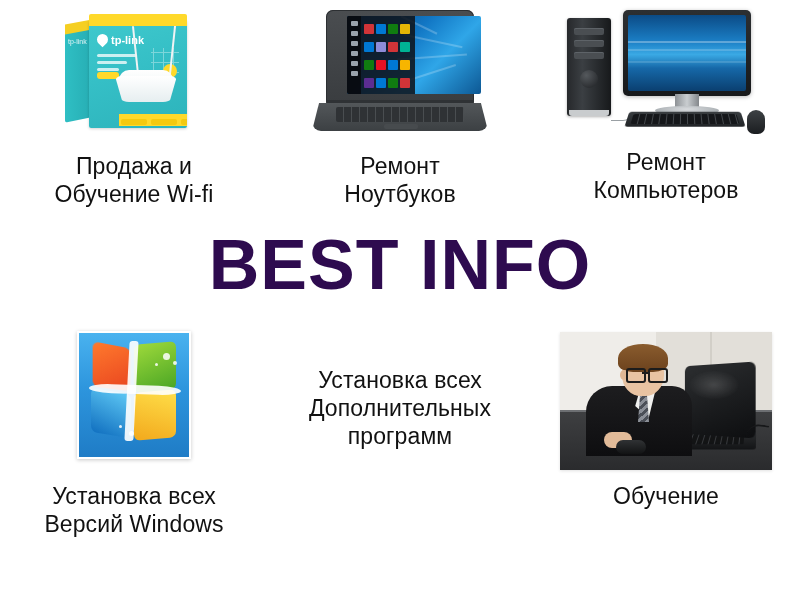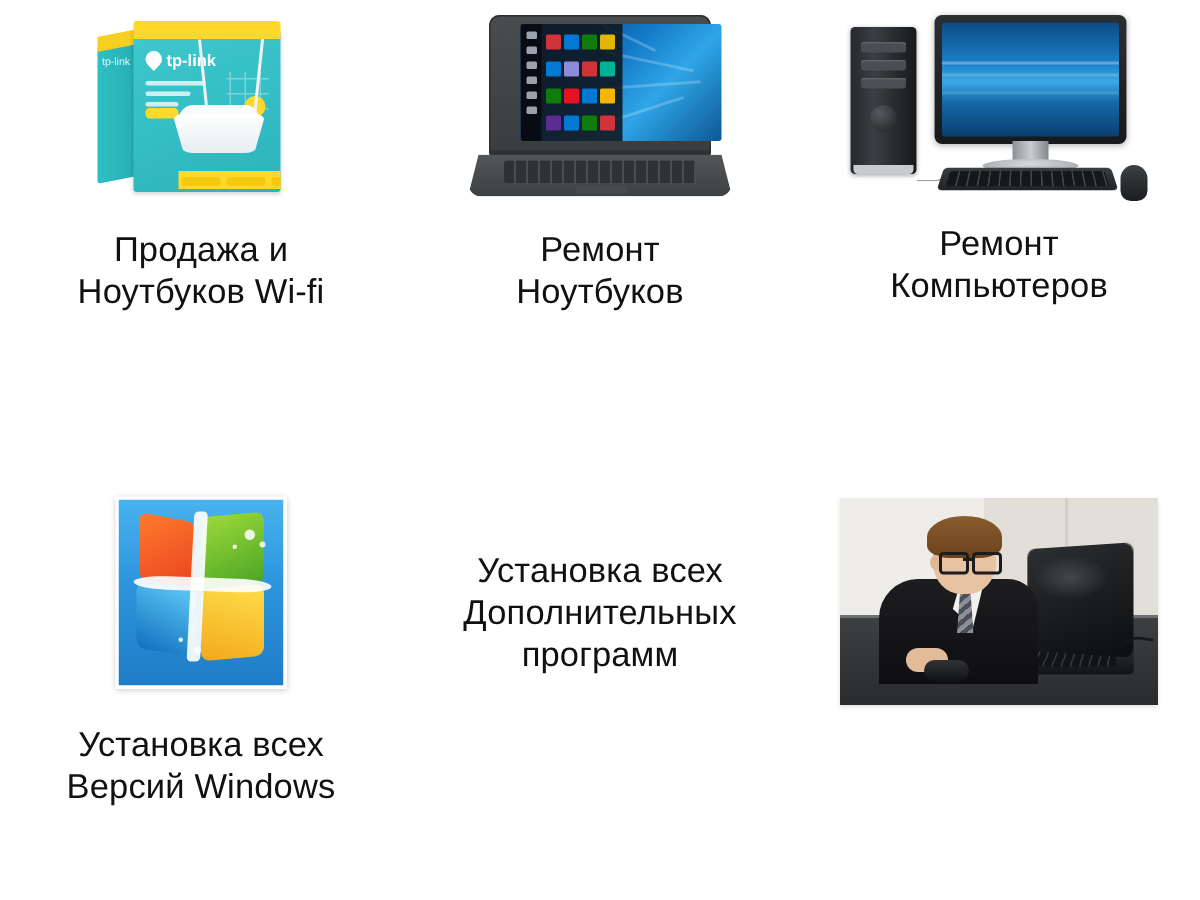--- a/index.html
+++ b/index.html
@@ -278,21 +278,21 @@
           <div class="rb-ant a2"></div>
           <div class="rb-routertop"></div>
           <div class="rb-router"></div>
           <div class="rb-bottom"><b></b><b></b><b></b></div>
         </div>
         <div class="rb-top"></div>
         <div class="rb-sidelogo">tp-link</div>
       </div>
     </div>
     <div class="caption" style="margin-top:18px;">Продажа и
-Ноутбуков Wi-fi</div>
+Обучение Wi-fi</div>
   </div>
 
   <div class="cell" style="left:268px;top:8px;width:264px;">
     <div class="thumb" style="height:126px;">
       <div class="laptop">
         <div class="lt-lid">
           <div class="lt-screen">
             <div class="ray" style="left:52px;top:8px;width:40px;height:2px;transform:rotate(26deg)"></div>
             <div class="ray" style="left:56px;top:24px;width:60px;height:2px;transform:rotate(12deg)"></div>
             <div class="ray" style="left:50px;top:40px;width:70px;height:2px;transform:rotate(-4deg)"></div>
@@ -349,20 +349,21 @@
         <div class="pc-kb">
             <i></i>
           </div>
         <div class="pc-mouse"></div>
       </div>
     </div>
     <div class="caption" style="margin-top:14px;">Ремонт
 Компьютеров</div>
   </div>
 
+  <div class="headline" style="color:#2E0B4F">BEST INFO</div>
 
   <div class="cell" style="left:0;top:330px;width:268px;">
     <div class="thumb" style="height:130px;">
       <div class="win7">
         <div class="w7-flag">
           <div class="w7-q tl"></div>
           <div class="w7-q tr"></div>
           <div class="w7-q bl"></div>
           <div class="w7-q br"></div>
           <div class="w7-bar-v"></div>
@@ -406,15 +407,16 @@
         <div class="by-ear"></div>
         <div class="by-glass">
             <i></i>
             <i></i>
             <s></s>
           </div>
         <div class="by-hand"></div>
         <div class="by-mouse"></div>
       </div>
     </div>
+    <div class="caption" style="margin-top:10px;">Обучение</div>
   </div>
 
 </div>
 
 </body></html>

